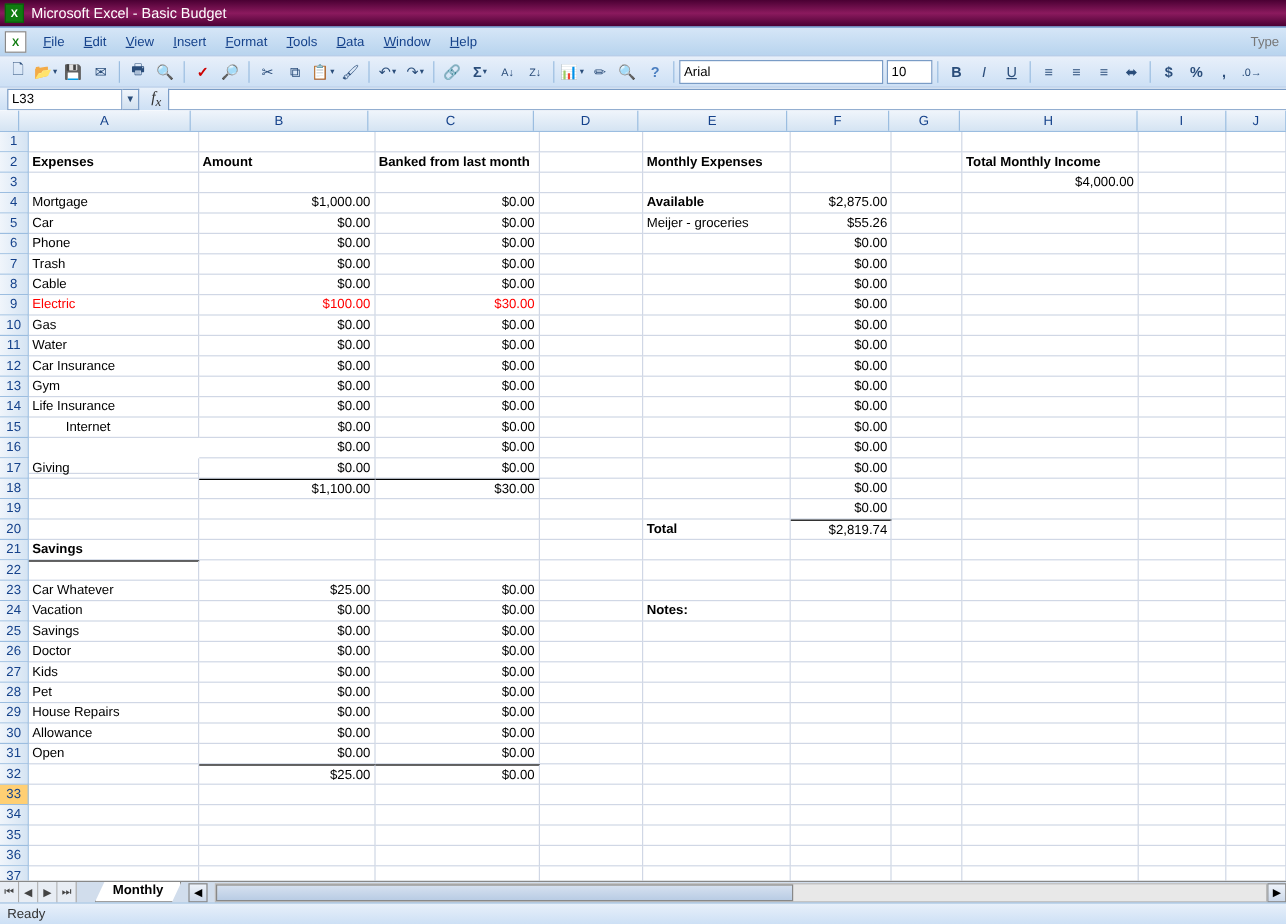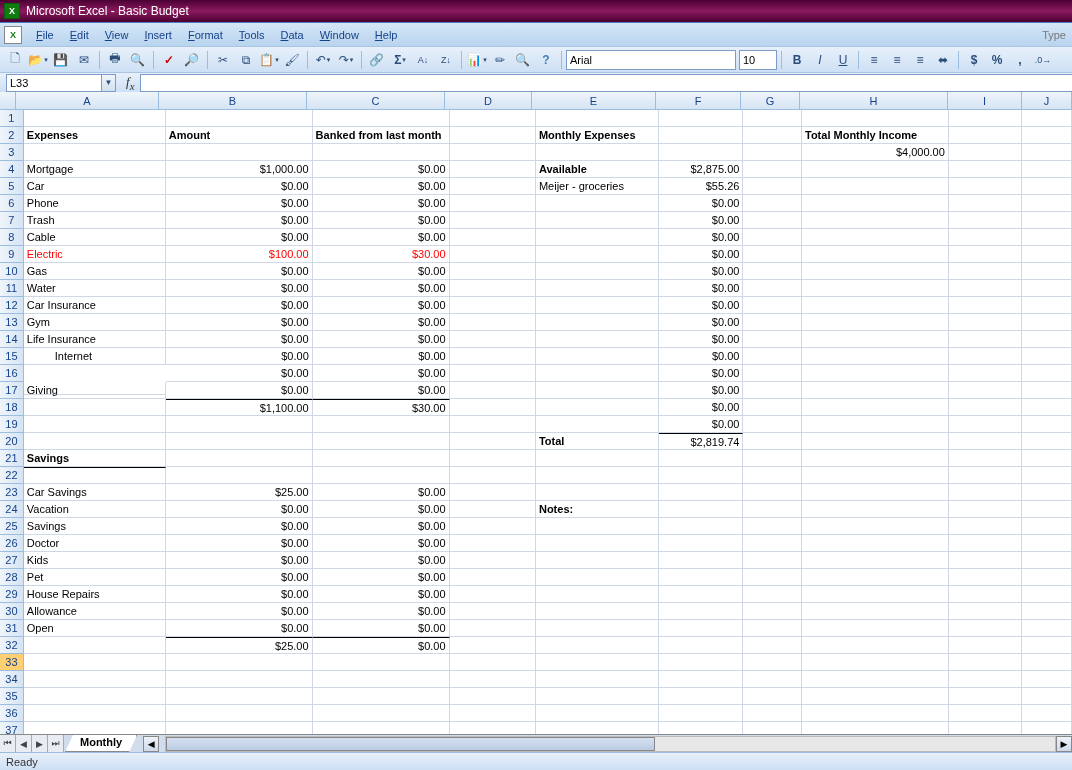--- a/index.html
+++ b/index.html
@@ -46,21 +46,21 @@
 .cell.red { color:#ff0000; }
 .cell.topline { border-top:1px solid #000; }
 
 
 .note { position:absolute; font-family:'Segoe Script','Comic Sans MS',cursive; color:#ff0000; font-size:18px; line-height:1.35; }
 
 
 .tab-row { position:absolute; bottom:18px; left:0; right:0; height:18px; background:#d1ddec; border-top:1px solid #888; display:flex; align-items:center; }
 .tab-nav { display:flex; height:100%; }
 .tab-nav-btn { width:16px; display:flex; align-items:center; justify-content:center; border-right:1px solid #aaa; font-size:9px; color:#444; cursor:default; background:#e8edf4; }
-.sheet-tab { height:17px; background:#fff; border:1px solid #888; border-top:none; padding:1px 10px; font-size:11px; font-weight:bold; margin-left:1px; clip-path:polygon(8px 0,100% 0,calc(100% - 8px) 100%,0 100%); padding-left:14px; padding-right:14px; }
+.sheet-tab { height:17px; background:#fff; border:1px solid #888; border-top:none; padding:1px 10px; font-size:11px; font-weight:bold; margin-left:15px; clip-path:polygon(8px 0,100% 0,calc(100% - 8px) 100%,0 100%); padding-left:14px; padding-right:14px; }
 .hscroll-track { flex:1; height:16px; background:#e8e8e8; margin-left:6px; position:relative; border:1px solid #bbb; }
 .hscroll-thumb { position:absolute; height:100%; background:linear-gradient(#d6e1f0,#b9cce4); border:1px solid #888; }
 .hscroll-btn { width:16px; height:16px; background:linear-gradient(#eef3fa,#cdd9ea); border:1px solid #888; display:flex; align-items:center; justify-content:center; font-size:9px; }
 
 
 .statusbar { position:absolute; bottom:0; left:0; right:0; height:18px; background:linear-gradient(#e8f0fa,#cde0f5); border-top:1px solid #9bbde0; display:flex; align-items:center; padding:0 6px; font-size:11px; color:#333; }
 </style>
 </head>
 <body>
 
@@ -457,21 +457,21 @@
         <div class="cell" style="width: 87px;"></div>
         <div class="cell" style="width: 124px;"></div>
         <div class="cell" style="width: 85px;"></div>
         <div class="cell" style="width: 59px;"></div>
         <div class="cell" style="width: 148px;"></div>
         <div class="cell" style="width: 74px;"></div>
         <div class="cell" style="width: 50px;"></div>
       </div>
       <div class="row">
         <div class="rowhdr">23</div>
-        <div class="cell" style="width: 143px;">Car Savings</div>
+        <div class="cell" style="width: 143px;">Car Whatever</div>
         <div class="cell right" style="width: 148px;">$25.00</div>
         <div class="cell right" style="width: 138px;">$0.00</div>
         <div class="cell" style="width: 87px;"></div>
         <div class="cell" style="width: 124px;"></div>
         <div class="cell" style="width: 85px;"></div>
         <div class="cell" style="width: 59px;"></div>
         <div class="cell" style="width: 148px;"></div>
         <div class="cell" style="width: 74px;"></div>
         <div class="cell" style="width: 50px;"></div>
       </div>

